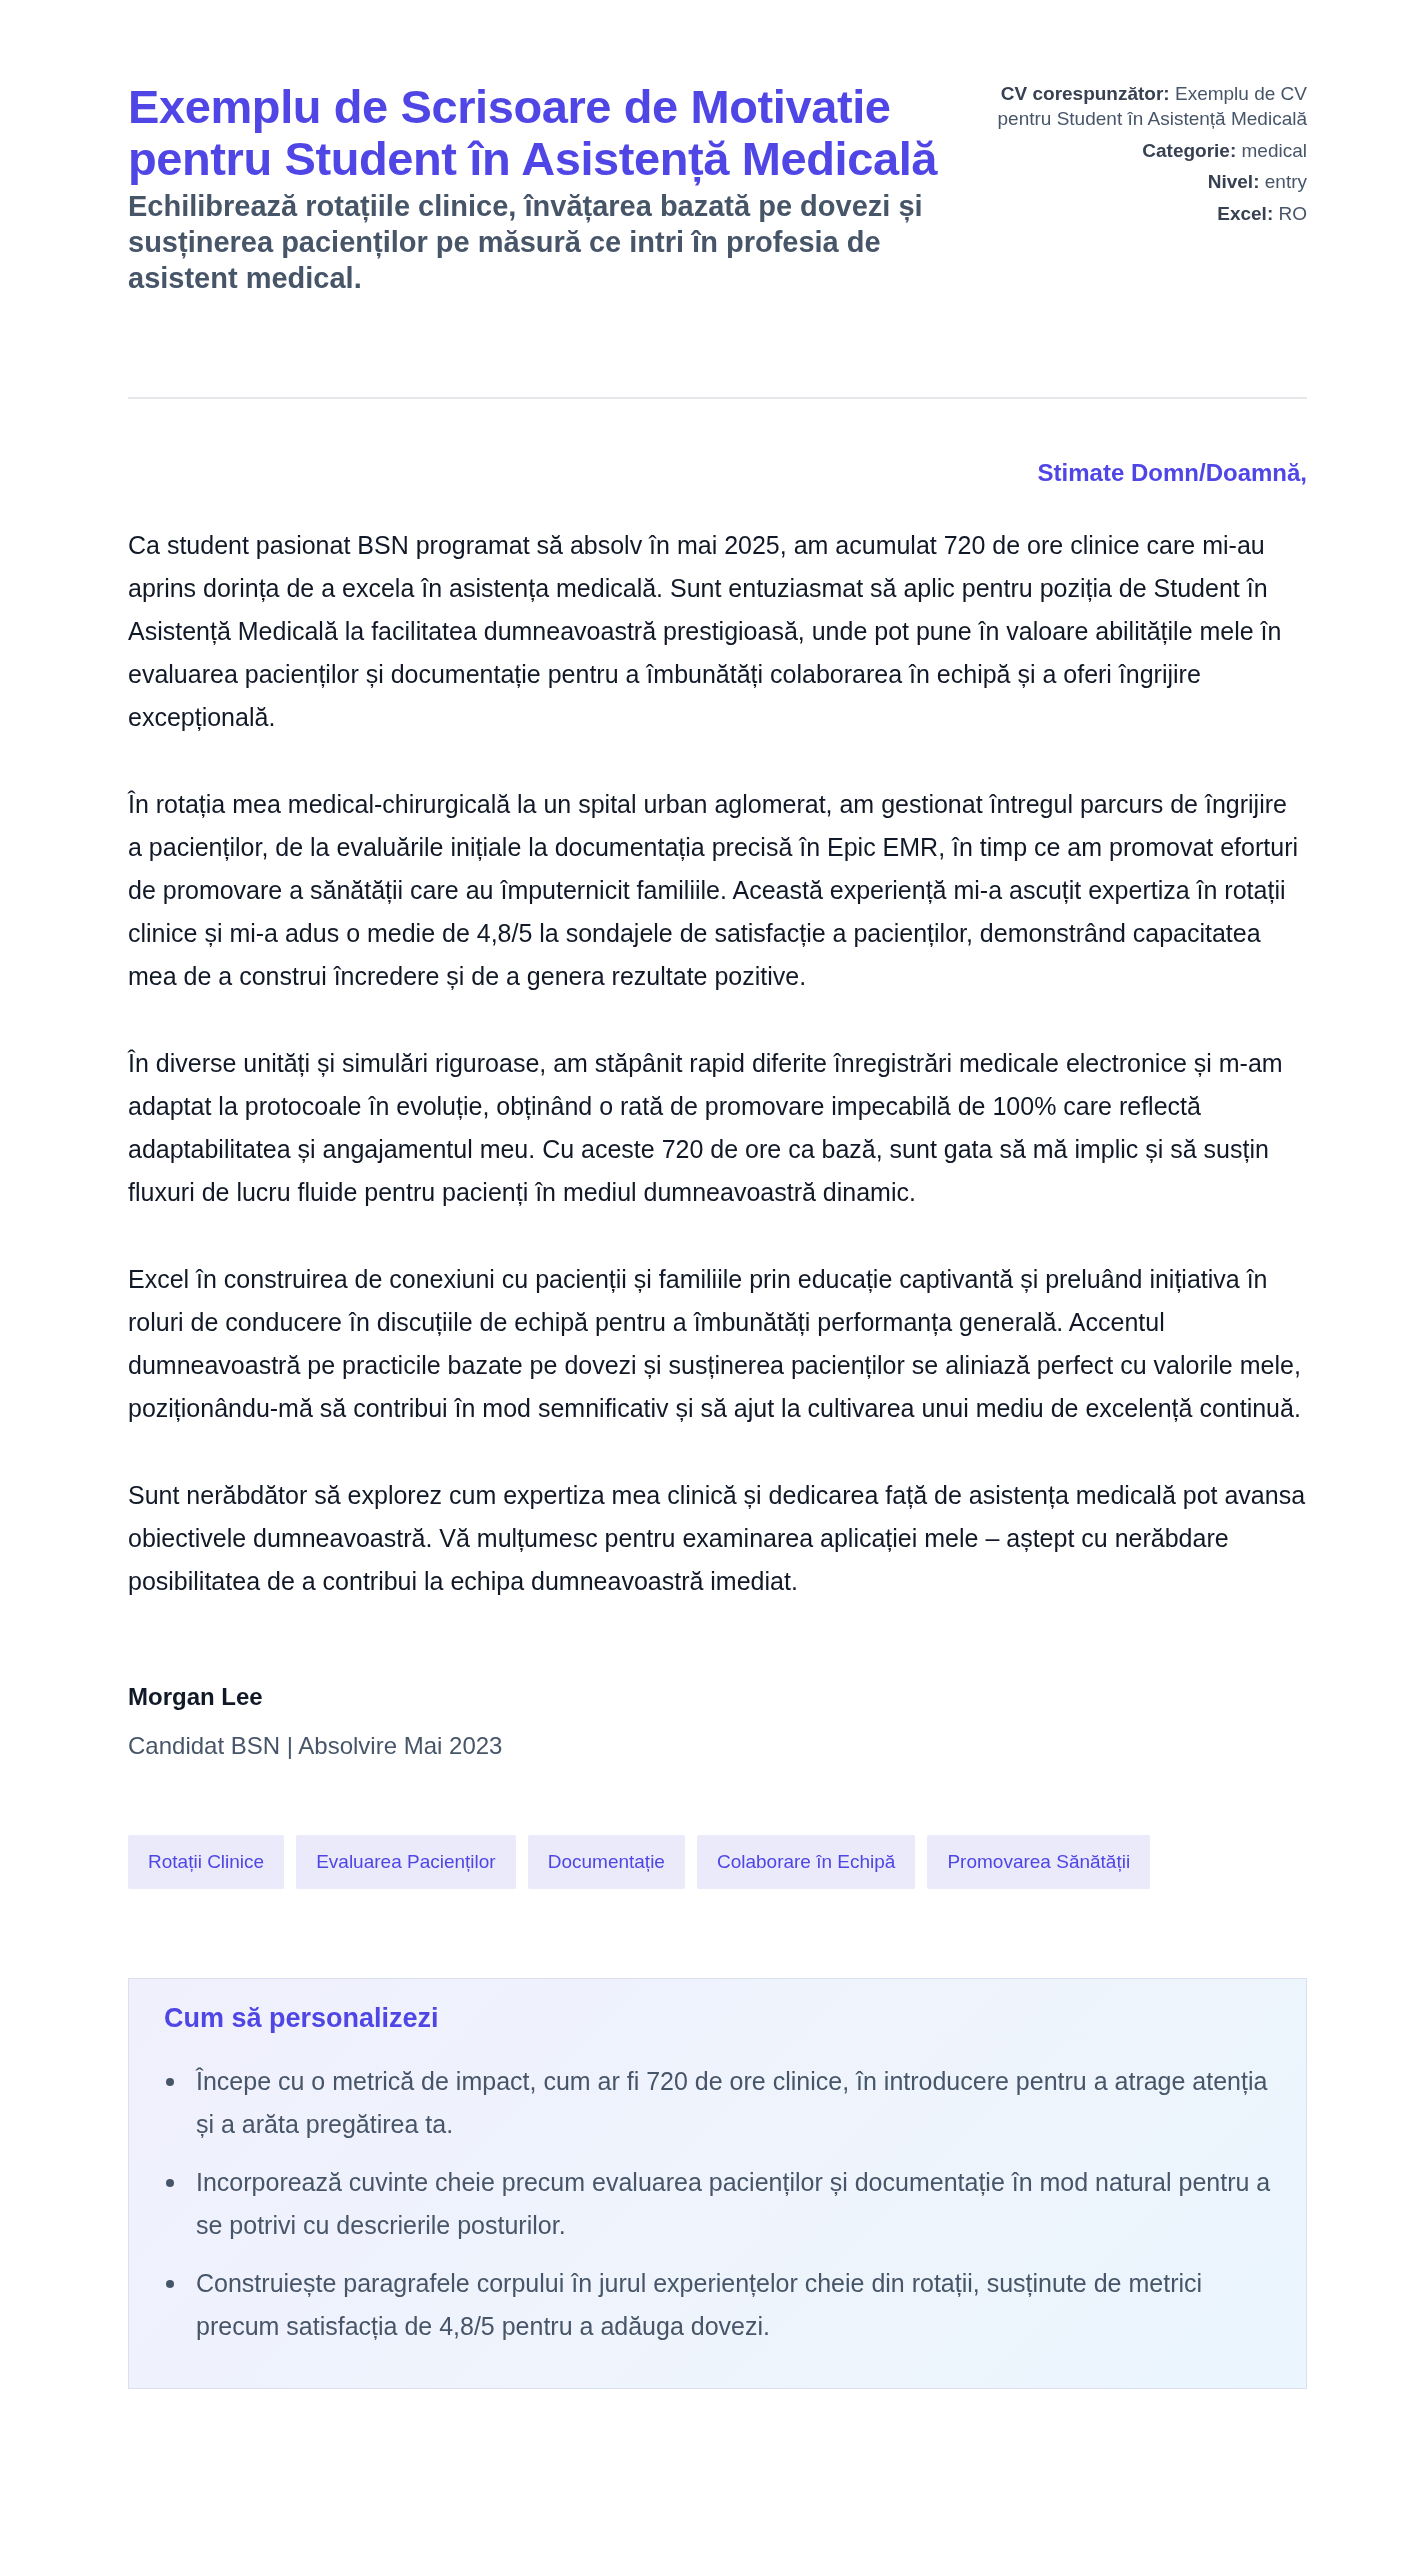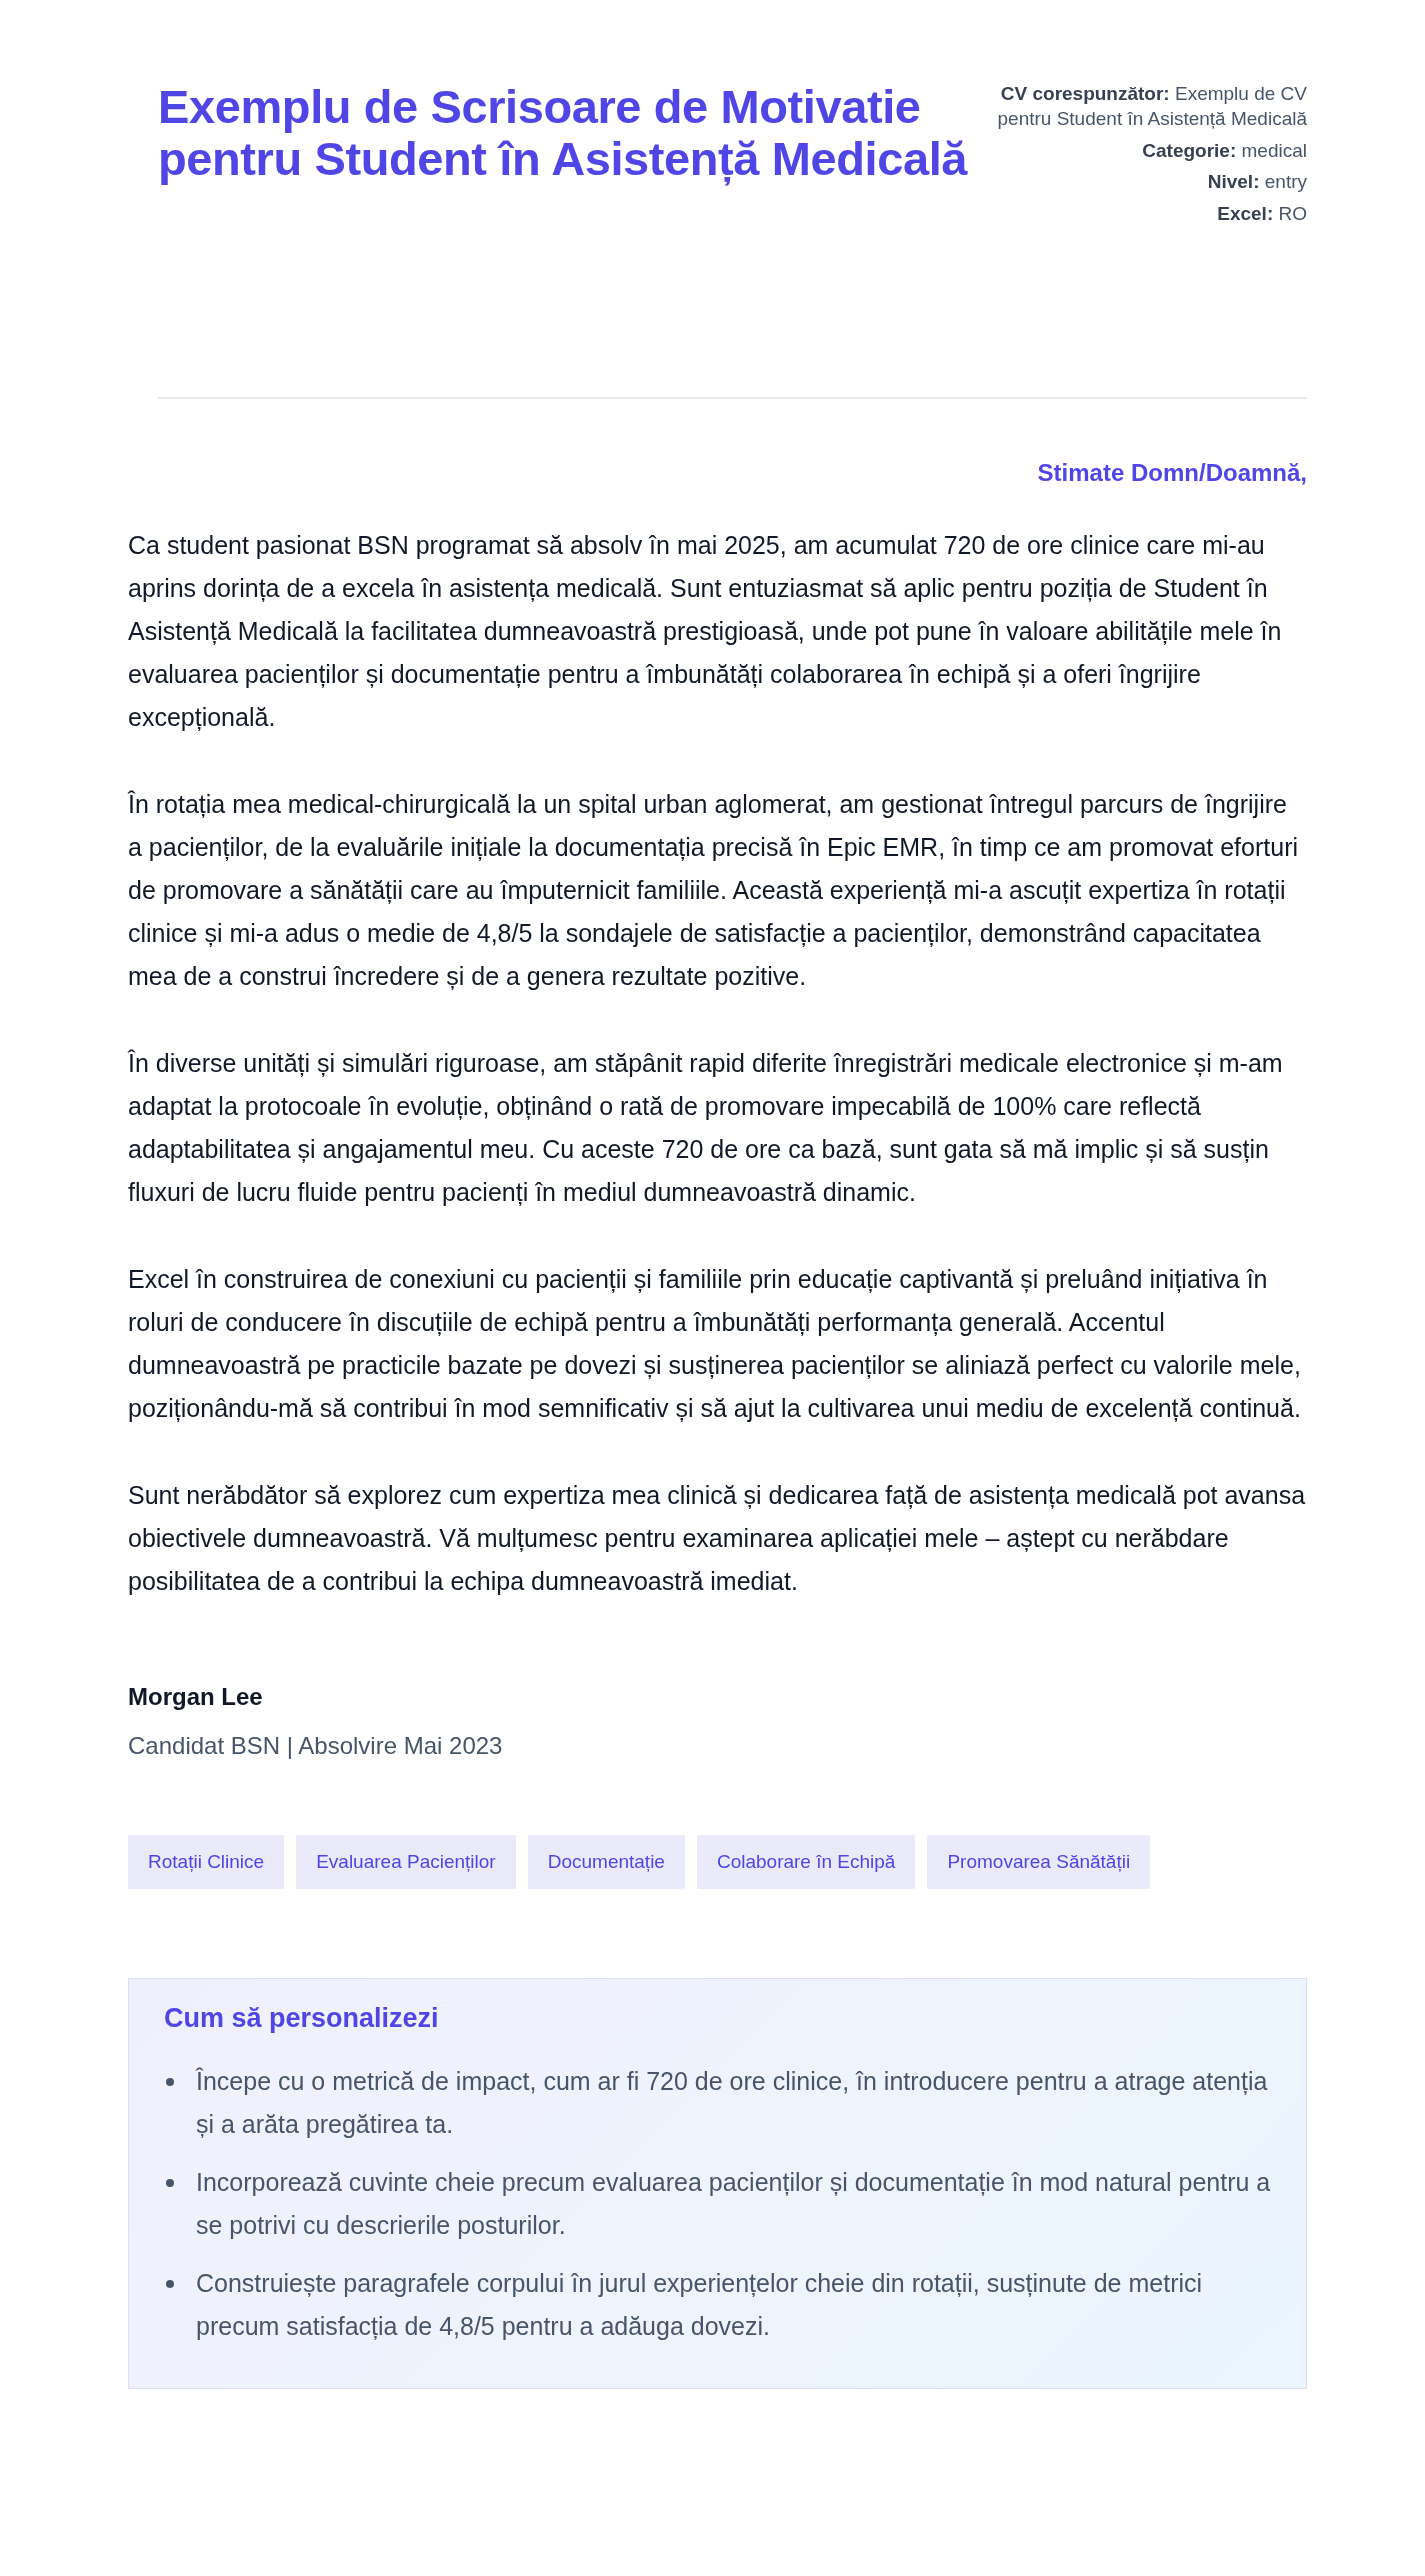--- a/index.html
+++ b/index.html
@@ -14,21 +14,20 @@
       position: absolute;
       left: 128px;
       top: 0;
       width: 1179px;
     }
     .header {
       position: relative;
       padding-top: 81px;
       height: 399px;
       border-bottom: 2.5px solid #e5e7eb;
-      margin-left: 30px;
     }
     .header-left { width: 839px; }
     .title {
       font-family: "Liberation Sans", sans-serif;
       font-weight: 700;
       font-size: 47px;
       line-height: 52px;
       color: #4f46e5;
       letter-spacing: -0.4px;
     }
@@ -135,20 +134,21 @@
     }
   </style>
 </head>
 <body>
 
 <div class="page">
 
   <header class="header">
     <div class="header-left">
       <h1 class="title">Exemplu de Scrisoare de Motivatie pentru Student în Asistență Medicală</h1>
+      <h2 class="subtitle">Echilibrează rotațiile clinice, învățarea bazată pe dovezi și susținerea pacienților pe măsură ce intri în profesia de asistent medical.</h2>
     </div>
     <div class="meta">
       <div class="meta-row first">
         <span class="meta-key">CV corespunzător:</span>
         <span class="meta-val">Exemplu de CV pentru Student în Asistență Medicală</span>
       </div>
       <div class="meta-row">
         <span class="meta-key">Categorie:</span>
         <span class="meta-val">medical</span>
       </div>

